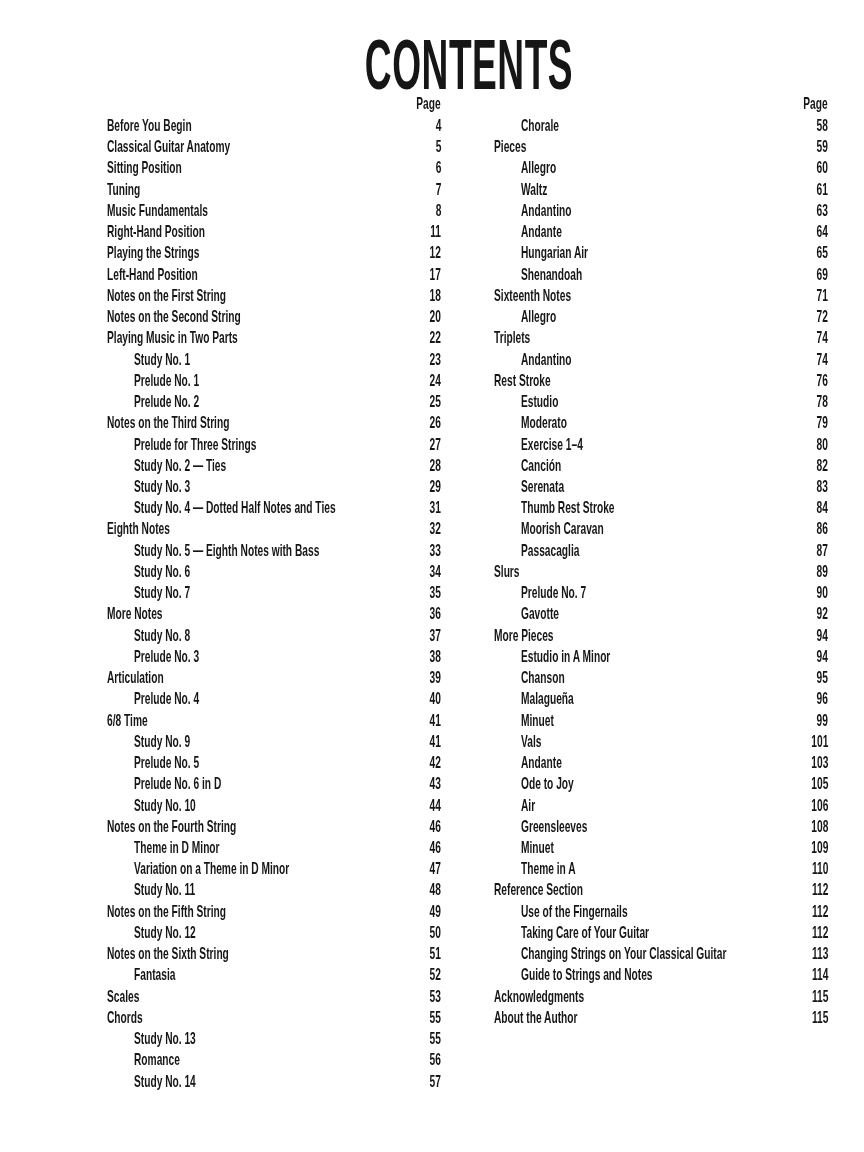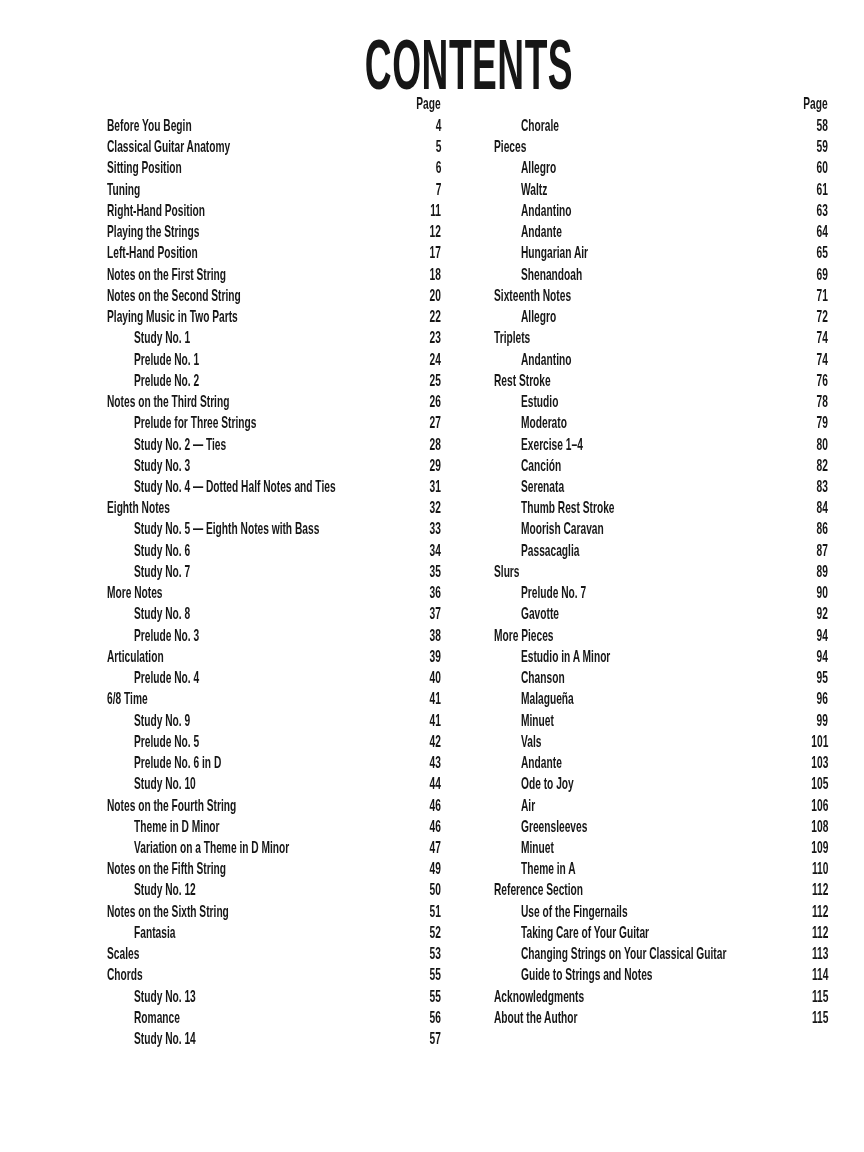--- a/index.html
+++ b/index.html
@@ -89,20 +89,24 @@
           </div>
           <div class="row">
             <span class="lbl">Sitting Position</span>
             <span class="num">6</span>
           </div>
           <div class="row">
             <span class="lbl">Tuning</span>
             <span class="num">7</span>
           </div>
           <div class="row">
+            <span class="lbl">Music Fundamentals</span>
+            <span class="num">8</span>
+          </div>
+          <div class="row">
             <span class="lbl">Right-Hand Position</span>
             <span class="num">11</span>
           </div>
           <div class="row">
             <span class="lbl">Playing the Strings</span>
             <span class="num">12</span>
           </div>
           <div class="row">
             <span class="lbl">Left-Hand Position</span>
             <span class="num">17</span>
@@ -211,20 +215,24 @@
             <span class="lbl">Notes on the Fourth String</span>
             <span class="num">46</span>
           </div>
           <div class="row ind">
             <span class="lbl">Theme in D Minor</span>
             <span class="num">46</span>
           </div>
           <div class="row ind">
             <span class="lbl">Variation on a Theme in D Minor</span>
             <span class="num">47</span>
+          </div>
+          <div class="row ind">
+            <span class="lbl">Study No. 11</span>
+            <span class="num">48</span>
           </div>
           <div class="row">
             <span class="lbl">Notes on the Fifth String</span>
             <span class="num">49</span>
           </div>
           <div class="row ind">
             <span class="lbl">Study No. 12</span>
             <span class="num">50</span>
           </div>
           <div class="row">

